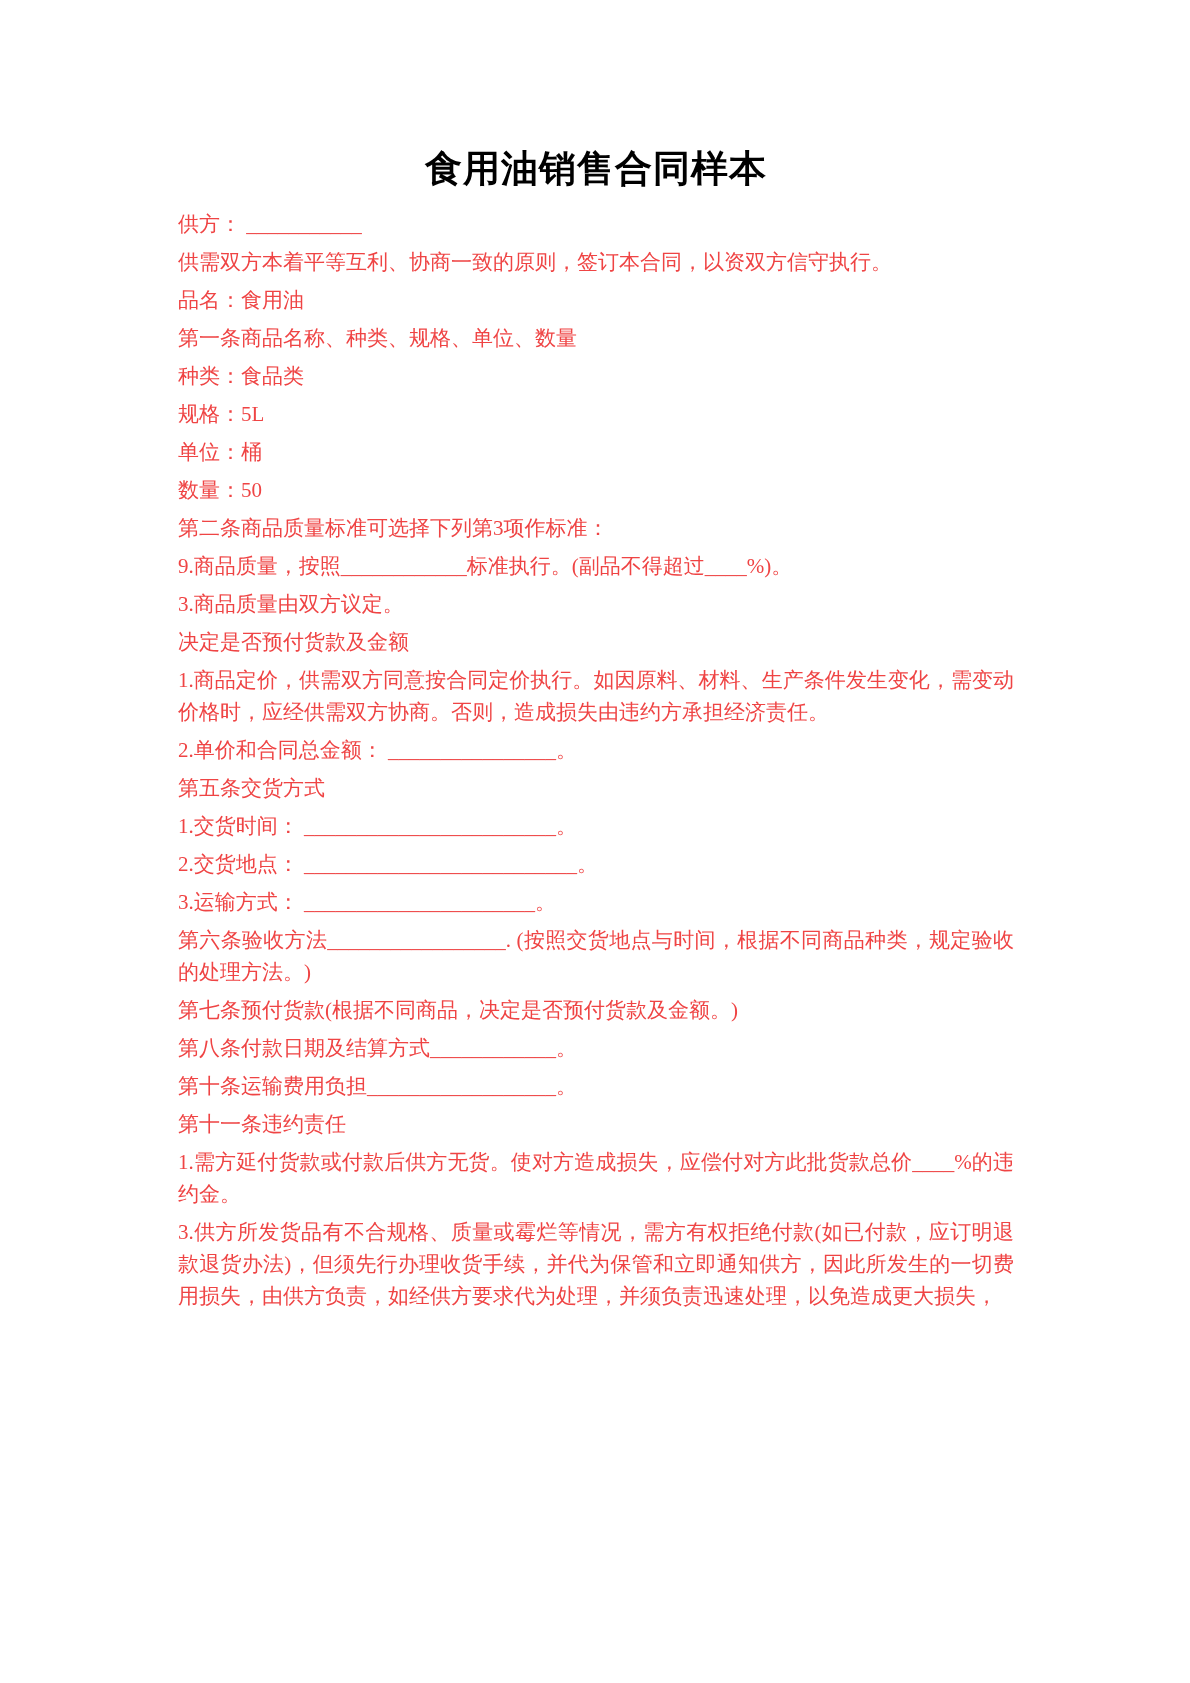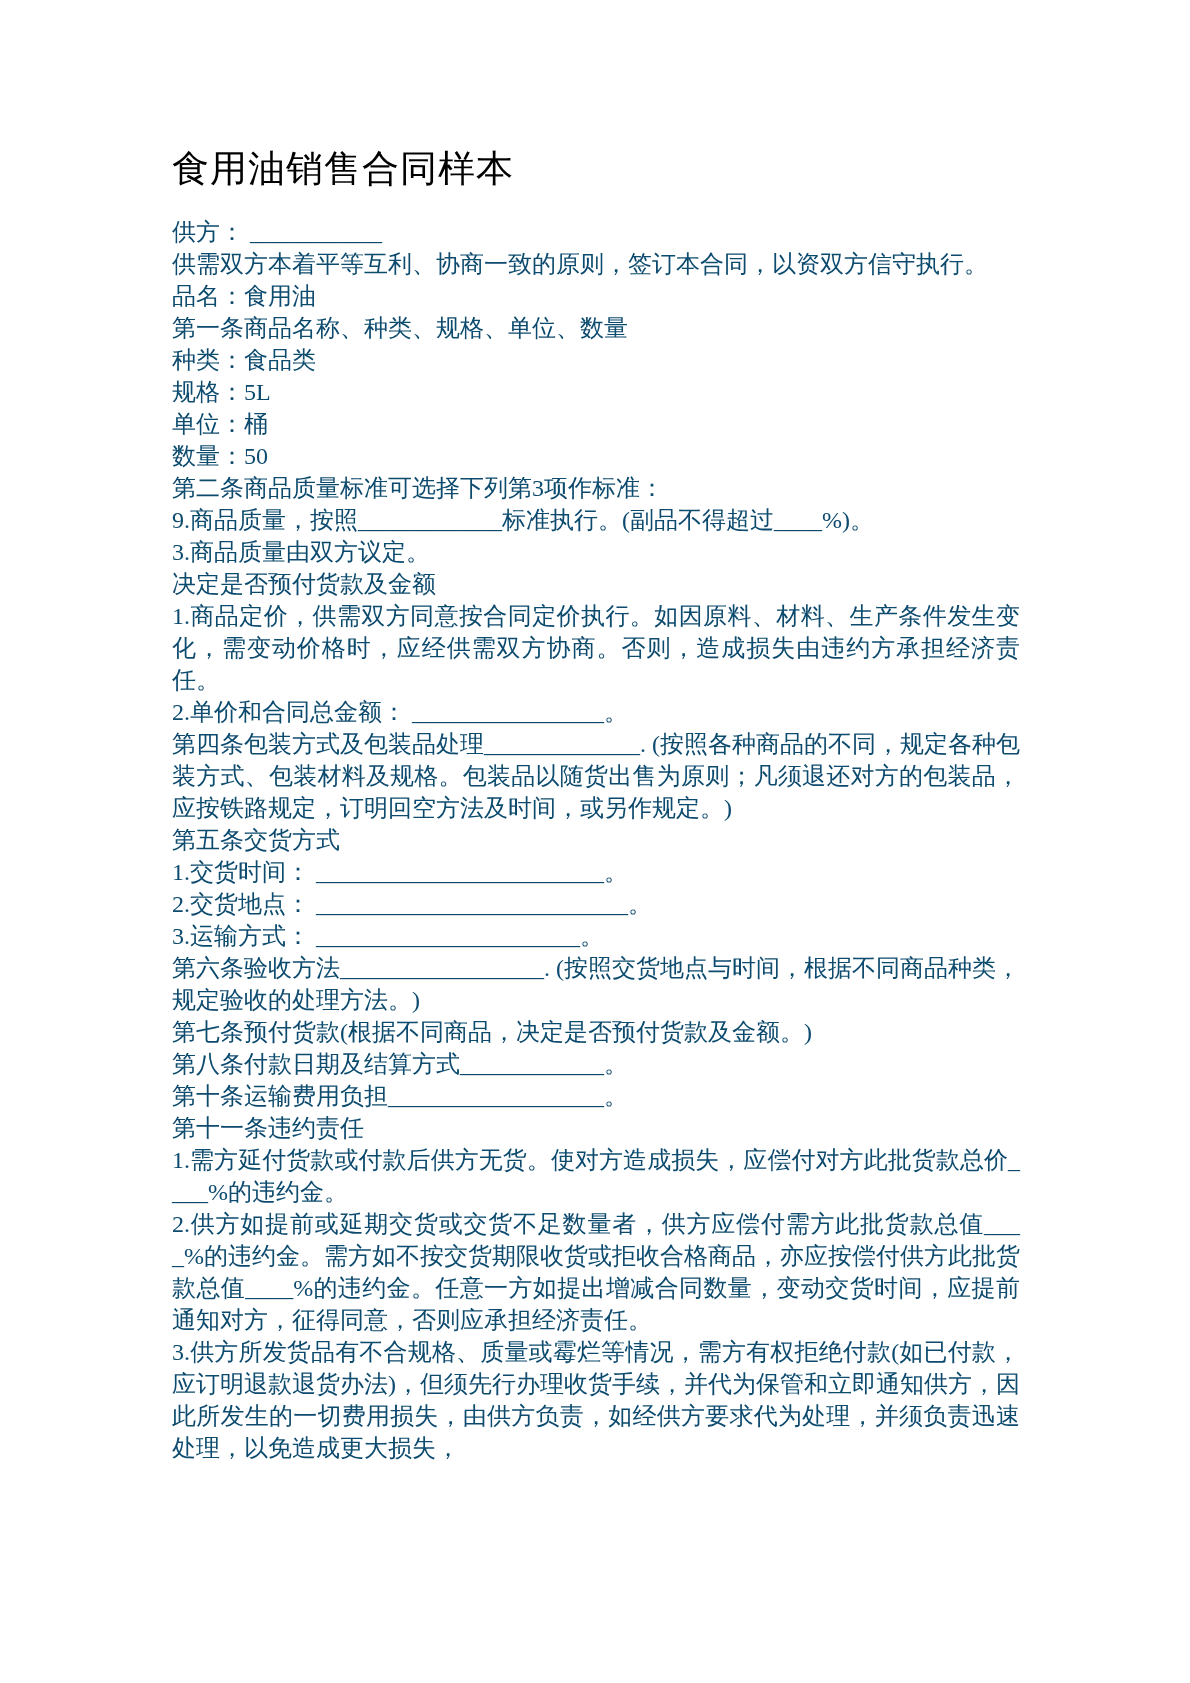--- a/index.html
+++ b/index.html
@@ -16,35 +16,35 @@
   }
   .page {
     box-sizing: border-box;
     width: 1190px;
     height: 1683px;
     padding: 146px 170px 0 172px;
     background: #ffffff;
   }
   .doc-title {
     font-size: 37px;
-    font-weight: 400;
-    text-align: left;
+    font-weight: 700;
+    text-align: center;
     line-height: 46px;
-    margin: 0 0 24px 0;
+    margin: 0 0 16px 0;
     letter-spacing: 1px;
     color: #000000;
   }
   .doc-body p {
-    margin: 0;
-    font-size: 24px;
+    margin: 6px;
+    font-size: 21px;
     line-height: 32px;
     text-align: justify;
     text-justify: inter-ideograph;
     word-break: break-all;
-    color: #0c4a6e;
+    color: #ef4444;
   }
 </style>
 </head>
 <body>
 
 <div class="page">
   <h1 class="doc-title">食用油销售合同样本</h1>
   <div class="doc-body">
     <p>供方： ___________</p>
     <p>供需双方本着平等互利、协商一致的原则，签订本合同，以资双方信守执行。</p>
@@ -53,27 +53,25 @@
     <p>种类：食品类</p>
     <p>规格：5L</p>
     <p>单位：桶</p>
     <p>数量：50</p>
     <p>第二条商品质量标准可选择下列第3项作标准：</p>
     <p>9.商品质量，按照____________标准执行。(副品不得超过____%)。</p>
     <p>3.商品质量由双方议定。</p>
     <p>决定是否预付货款及金额</p>
     <p>1.商品定价，供需双方同意按合同定价执行。如因原料、材料、生产条件发生变化，需变动价格时，应经供需双方协商。否则，造成损失由违约方承担经济责任。</p>
     <p>2.单价和合同总金额： ________________。</p>
-    <p>第四条包装方式及包装品处理_____________. (按照各种商品的不同，规定各种包装方式、包装材料及规格。包装品以随货出售为原则；凡须退还对方的包装品，应按铁路规定，订明回空方法及时间，或另作规定。)</p>
     <p>第五条交货方式</p>
     <p>1.交货时间： ________________________。</p>
     <p>2.交货地点： __________________________。</p>
     <p>3.运输方式： ______________________。</p>
     <p>第六条验收方法_________________. (按照交货地点与时间，根据不同商品种类，规定验收的处理方法。)</p>
     <p>第七条预付货款(根据不同商品，决定是否预付货款及金额。)</p>
     <p>第八条付款日期及结算方式____________。</p>
     <p>第十条运输费用负担__________________。</p>
     <p>第十一条违约责任</p>
     <p>1.需方延付货款或付款后供方无货。使对方造成损失，应偿付对方此批货款总价____%的违约金。</p>
-    <p>2.供方如提前或延期交货或交货不足数量者，供方应偿付需方此批货款总值____%的违约金。需方如不按交货期限收货或拒收合格商品，亦应按偿付供方此批货款总值____%的违约金。任意一方如提出增减合同数量，变动交货时间，应提前通知对方，征得同意，否则应承担经济责任。</p>
     <p>3.供方所发货品有不合规格、质量或霉烂等情况，需方有权拒绝付款(如已付款，应订明退款退货办法)，但须先行办理收货手续，并代为保管和立即通知供方，因此所发生的一切费用损失，由供方负责，如经供方要求代为处理，并须负责迅速处理，以免造成更大损失，</p>
   </div>
 </div>
 
 </body></html>

